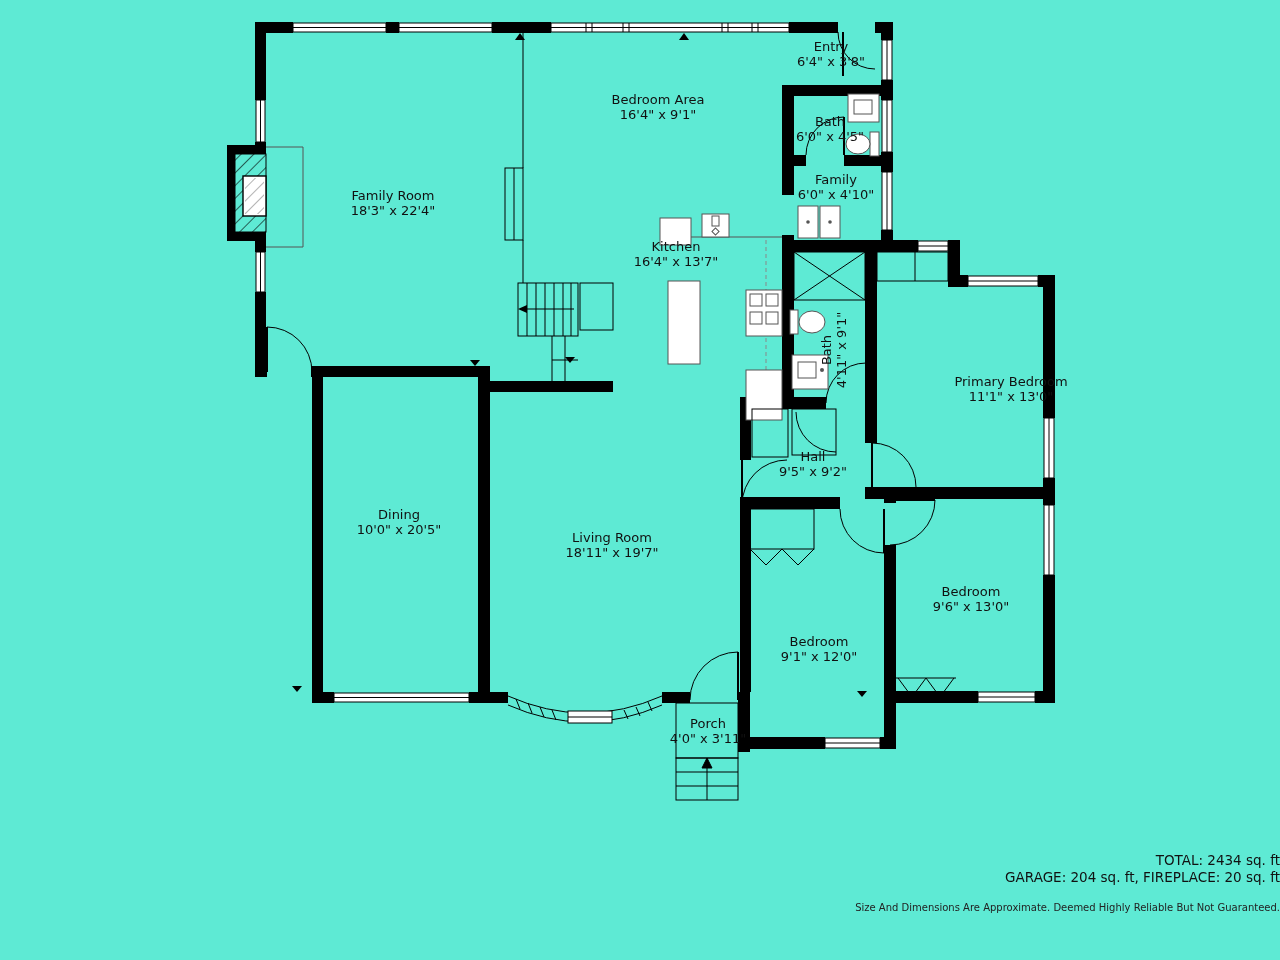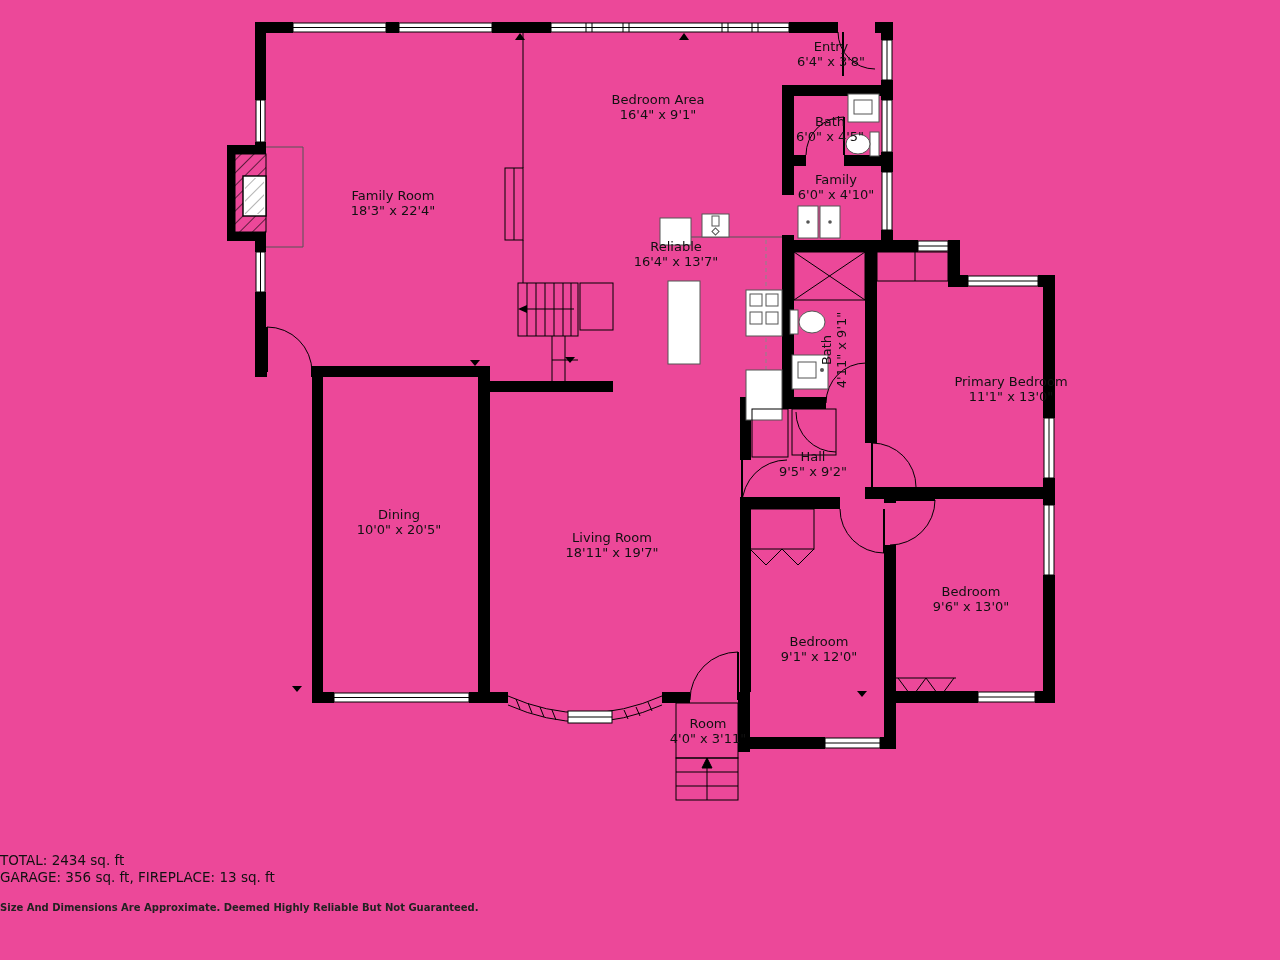--- a/index.html
+++ b/index.html
@@ -1,24 +1,24 @@
 <!DOCTYPE html>
 <html><head>
 <meta charset="utf-8">
 <style>
   html,body{margin:0;padding:0;background:#fff;}
-  .canvas{position:relative;width:1280px;height:960px;background:#ec4899;overflow:hidden;
+  .canvas{position:relative;width:1280px;height:960px;background:#5eead4;overflow:hidden;
           font-family:"DejaVu Sans","Liberation Sans",sans-serif;}
   svg.plan{position:absolute;left:0;top:0;}
   .room-label{position:absolute;transform:translate(-50%,-50%);text-align:center;
               font-size:13px;line-height:15px;color:#111;white-space:nowrap;}
   .room-label.vertical{transform:translate(-50%,-50%) rotate(-90deg);}
-  .footer{position:absolute;left:0;top:852px;width:1280px;text-align:left;
+  .footer{position:absolute;left:0;top:852px;width:1280px;text-align:right;
           font-size:13.5px;line-height:17px;color:#111;}
-  .footer .disclaimer{margin-top:13px;font-size:10px;font-weight:bold;color:#222;}
+  .footer .disclaimer{margin-top:13px;font-size:10px;font-weight:normal;color:#222;}
   .wall{fill:#000;stroke:none;}
   .thin{fill:none;stroke:#555;stroke-width:1;}
   .thinb{fill:none;stroke:#000;stroke-width:1;}
   .winrect{fill:#fff;stroke:#000;stroke-width:1;}
   .door{fill:none;stroke:#000;stroke-width:1;}
   .leaf{stroke:#000;stroke-width:2;}
   .fixture{fill:#fff;stroke:#555;stroke-width:1;}
   .marker{fill:#000;}
 </style>
 </head>
@@ -303,21 +303,21 @@
   </div>
   <div class="room-label" style="left:658px;top:107px">
     <div>Bedroom Area</div>
     <div>16'4" x 9'1"</div>
   </div>
   <div class="room-label" style="left:393px;top:203px">
     <div>Family Room</div>
     <div>18'3" x 22'4"</div>
   </div>
   <div class="room-label" style="left:676px;top:254px">
-    <div>Reliable</div>
+    <div>Kitchen</div>
     <div>16'4" x 13'7"</div>
   </div>
   <div class="room-label vertical" style="left:834px;top:350px">
     <div>Bath</div>
     <div>4'11" x 9'1"</div>
   </div>
   <div class="room-label" style="left:1011px;top:389px">
     <div>Primary Bedroom</div>
     <div>11'1" x 13'0"</div>
   </div>
@@ -335,23 +335,23 @@
   </div>
   <div class="room-label" style="left:819px;top:649px">
     <div>Bedroom</div>
     <div>9'1" x 12'0"</div>
   </div>
   <div class="room-label" style="left:971px;top:599px">
     <div>Bedroom</div>
     <div>9'6" x 13'0"</div>
   </div>
   <div class="room-label" style="left:708px;top:731px">
-    <div>Room</div>
+    <div>Porch</div>
     <div>4'0" x 3'11"</div>
   </div>
 
   <div class="footer">
     <div>TOTAL: 2434 sq. ft</div>
-    <div>GARAGE: 356 sq. ft, FIREPLACE: 13 sq. ft</div>
+    <div>GARAGE: 204 sq. ft, FIREPLACE: 20 sq. ft</div>
     <div class="disclaimer">Size And Dimensions Are Approximate. Deemed Highly Reliable But Not Guaranteed.</div>
   </div>
 
 </div>
 
 </body></html>

